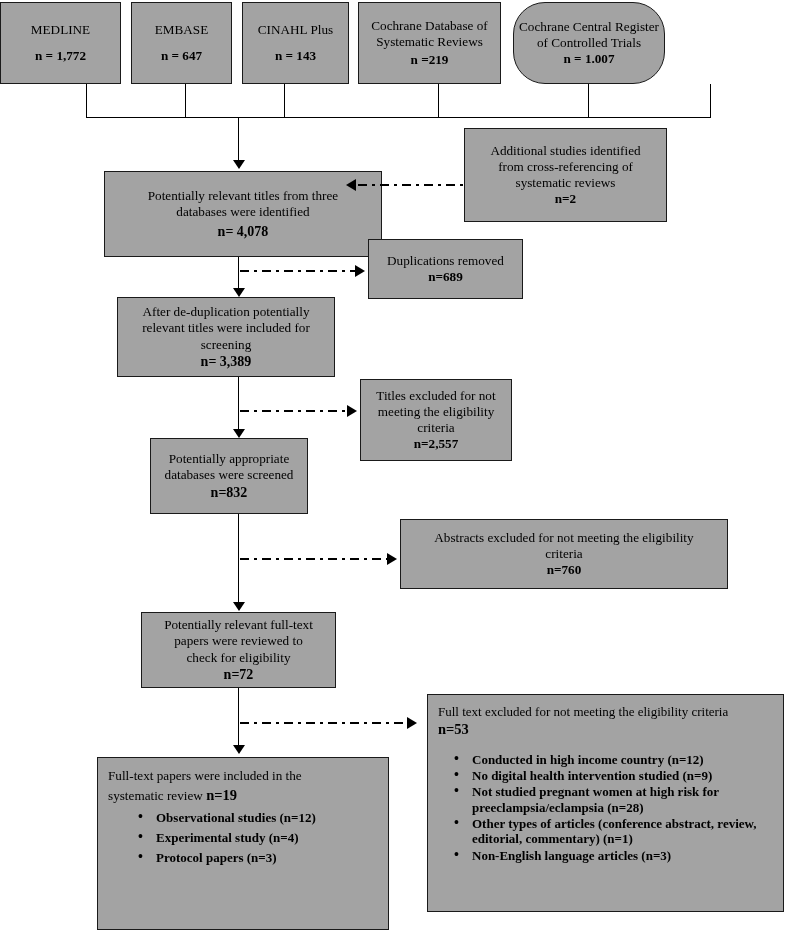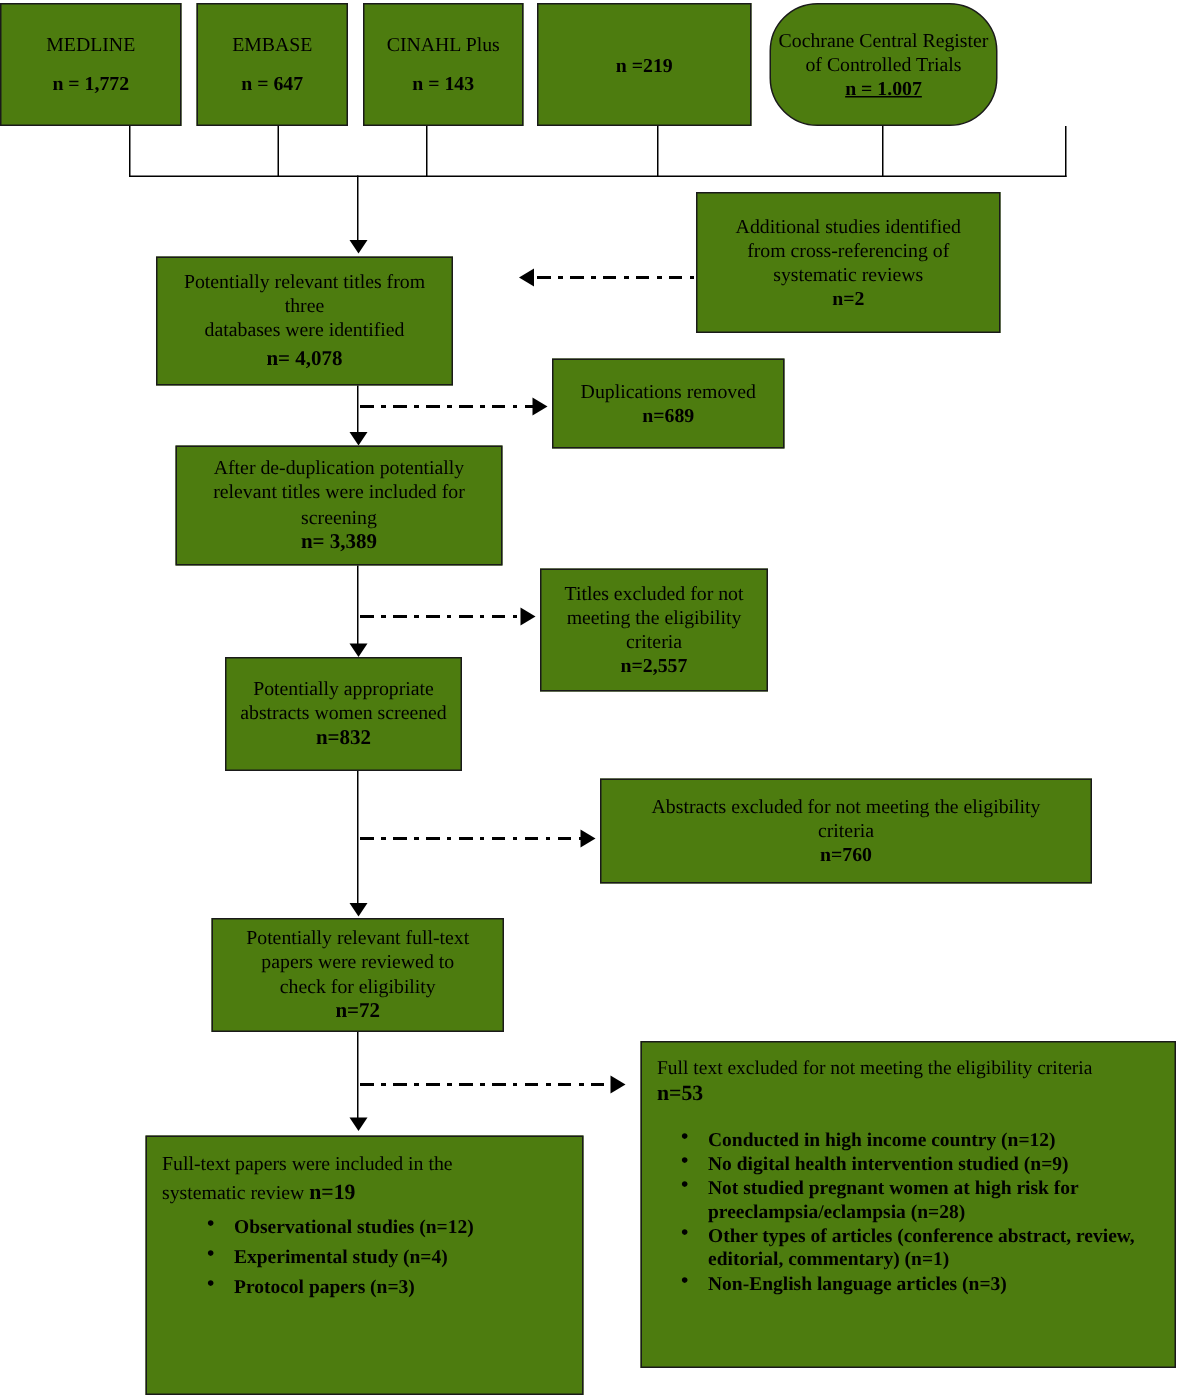--- a/index.html
+++ b/index.html
@@ -14,21 +14,21 @@
     height: 931px;
     background: #ffffff;
     font-family: "Liberation Serif", "DejaVu Serif", serif;
     color: #000000;
     overflow: hidden;
   }
   .box {
     position: absolute;
     box-sizing: border-box;
     border: 1.6px solid #1a1a1a;
-    background: #4d7c0f;
+    background: #a3a3a3;
     display: flex;
     flex-direction: column;
     justify-content: center;
     align-items: center;
     text-align: center;
     line-height: 1.22;
     padding: 3px 5px;
   }
   .box.topalign {
     justify-content: flex-start;
@@ -126,42 +126,43 @@
     <span class="line">EMBASE</span>
     <span class="line n" style="margin-top:10px;">n = 647</span>
   </div>
 
   <div class="box fs13" style="left:242px; top:2px; width:107px; height:82px;">
     <span class="line">CINAHL Plus</span>
     <span class="line n" style="margin-top:10px;">n = 143</span>
   </div>
 
   <div class="box fs13" style="left:358px; top:2px; width:143px; height:82px;">
+    <span class="line">Cochrane Database of Systematic Reviews</span>
     <span class="line n" style="margin-top:2px;">n =219</span>
   </div>
 
   <div class="box fs13" style="left:513px; top:2px; width:152px; height:82px;border-radius:32px;">
     <span class="line">Cochrane Central Register of Controlled Trials</span>
-    <span class="line n" style="margin-top:0;text-decoration:underline;">n = 1.007</span>
+    <span class="line n" style="margin-top:0;">n = 1.007</span>
   </div>
 
 
   <div class="vline" style="left:86px; top:84px; height:34px;"></div>
   <div class="vline" style="left:185px; top:84px; height:34px;"></div>
   <div class="vline" style="left:284px; top:84px; height:34px;"></div>
   <div class="vline" style="left:438px; top:84px; height:34px;"></div>
   <div class="vline" style="left:588px; top:84px; height:34px;"></div>
   <div class="vline" style="left:710px; top:84px; height:34px;"></div>
 
   <div class="hline" style="left:86px; top:117px; width:625px;"></div>
 
   <div class="vline" style="left:238px; top:117px; height:45px;"></div>
   <div class="arrowdown" style="left:233px; top:160px;"></div>
 
-  <div class="box fs13" style="left:104px; top:171px; width:198px; height:86px;">
+  <div class="box fs13" style="left:104px; top:171px; width:278px; height:86px;">
     <span class="line">Potentially relevant titles from three</span>
     <span class="line">databases were identified</span>
     <span class="line nbig fs13b" style="margin-top:3px;">n= 4,078</span>
   </div>
 
   <div class="box fs13" style="left:464px; top:128px; width:203px; height:94px;">
     <span class="line">Additional studies identified</span>
     <span class="line">from cross-referencing of</span>
     <span class="line">systematic reviews</span>
     <span class="line n">n=2</span>
@@ -196,21 +197,21 @@
   </div>
 
   <div class="vline" style="left:238px; top:377px; height:55px;"></div>
   <div class="arrowdown" style="left:233px; top:429px;"></div>
 
   <div class="dashdot" style="left:240px; top:410px; width:108px;"></div>
   <div class="arrowright" style="left:347px; top:405px;"></div>
 
   <div class="box fs13" style="left:150px; top:438px; width:158px; height:76px;">
     <span class="line">Potentially appropriate</span>
-    <span class="line">abstracts women screened</span>
+    <span class="line">databases were screened</span>
     <span class="line nbig fs13b">n=832</span>
   </div>
 
   <div class="box fs13" style="left:400px; top:519px; width:328px; height:70px;">
     <span class="line">Abstracts excluded for not meeting the eligibility</span>
     <span class="line">criteria</span>
     <span class="line n">n=760</span>
   </div>
 
   <div class="vline" style="left:238px; top:514px; height:92px;"></div>

